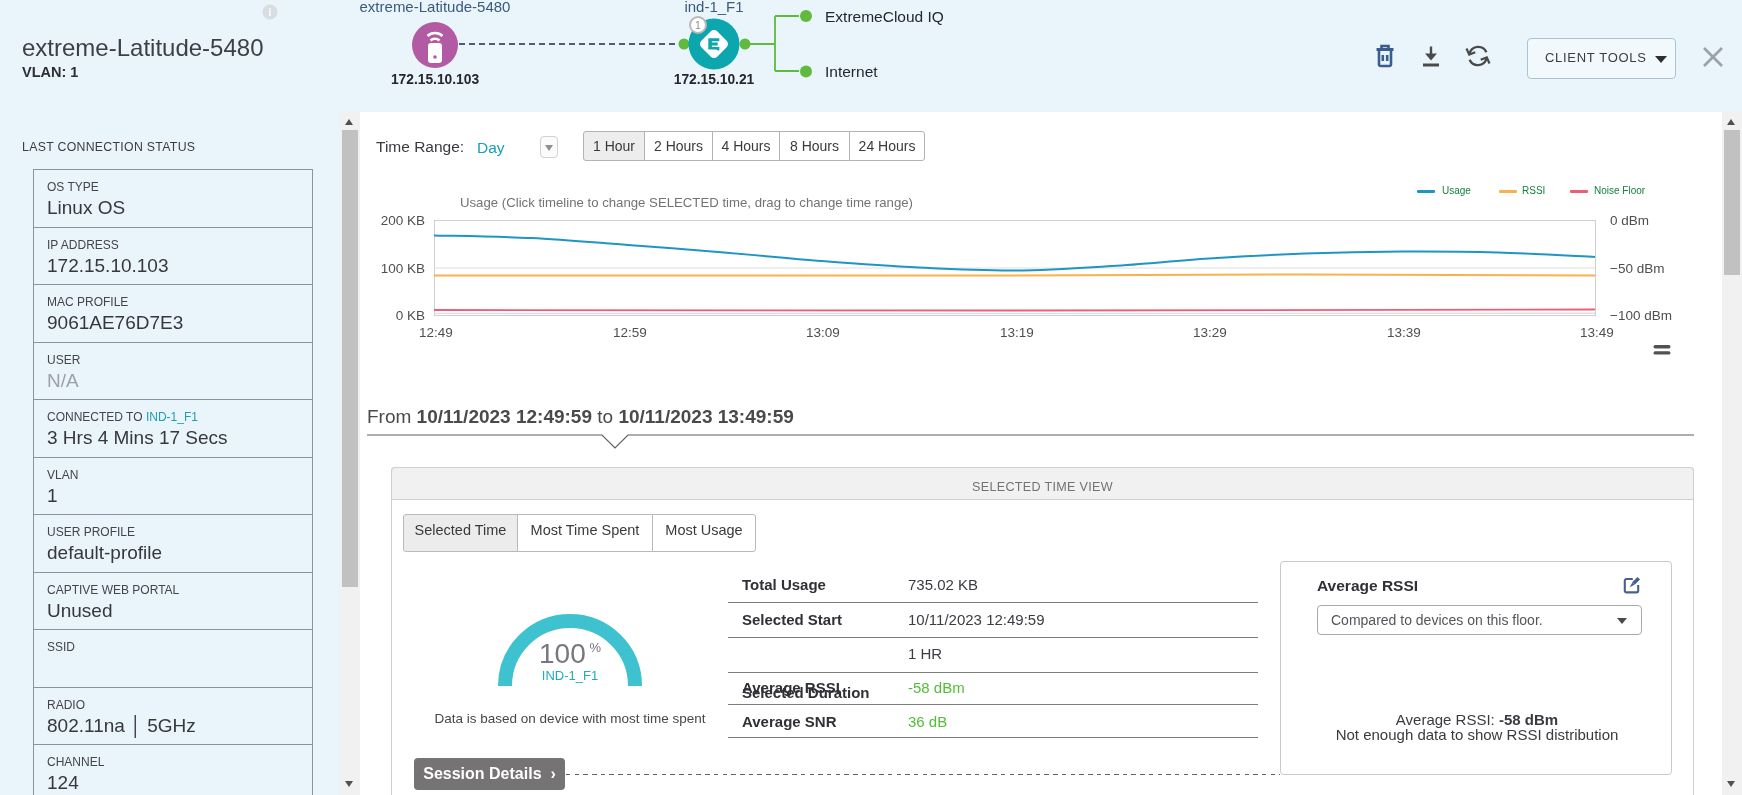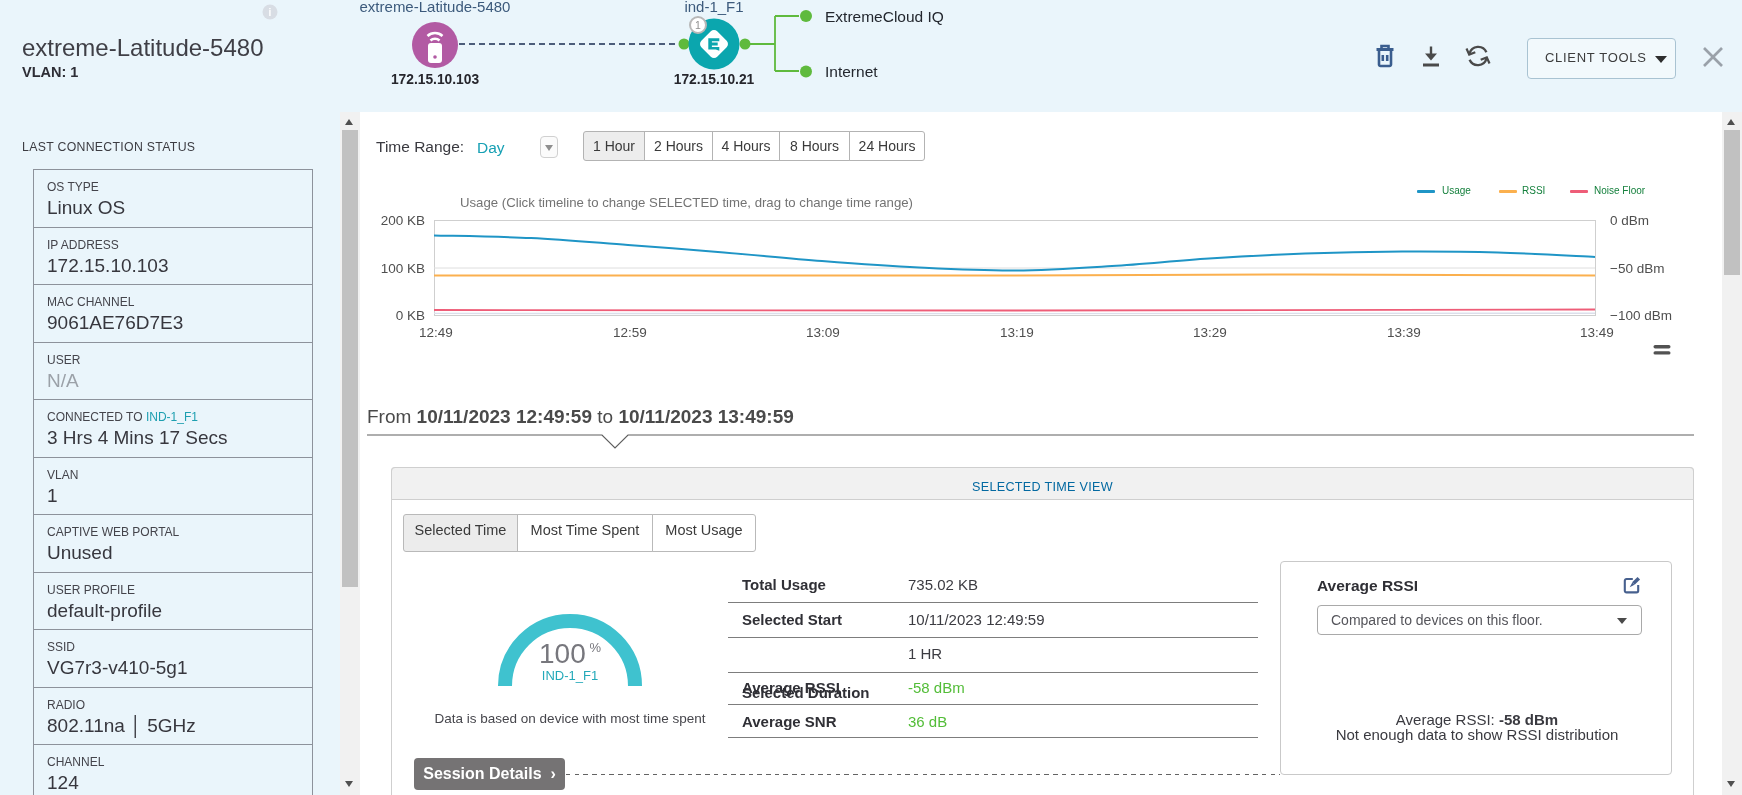--- a/index.html
+++ b/index.html
@@ -42,21 +42,21 @@
 #chTitle { position:absolute; left:435px; top:195px; font-size:13.2px; color:#737373;margin-left:25px; }
 .leg { position:absolute; top:185px; font-size:10px; color:#15803d; }
 .legline { position:absolute; top:190px; width:18px; height:3px; border-radius:1px; }
 
 
 #fromRow { position:absolute; left:367px; top:406px; font-size:19px; color:#4a4a4a; }
 #fromRow b { color:#4a4a4a; }
 
 
 #panel { position:absolute; left:391px; top:467px; width:1303px; height:340px; border:1px solid #cfcfcf; border-radius:4px 4px 0 0; border-bottom:none; background:#fff; }
-#panelHead { position:absolute; left:391px; top:467px; width:1303px; height:33px; background:#f1f1f1; border:1px solid #cfcfcf; border-radius:4px 4px 0 0; font-size:12.6px; color:#0369a1; text-align:center; line-height:38px; letter-spacing:0.3px; }
+#panelHead { position:absolute; left:391px; top:467px; width:1303px; height:33px; background:#f1f1f1; border:1px solid #cfcfcf; border-radius:4px 4px 0 0; font-size:12.6px; color:#737373; text-align:center; line-height:38px; letter-spacing:0.3px; }
 .tab { position:absolute; top:514px; height:38px; border:1px solid #b9b9b9; background:#fff; font-size:14.5px; color:#3a3a3a; text-align:center; line-height:30px; }
 .tab.act { background:#ececec; }
 
 
 .stRow { position:absolute; left:728px; width:530px; height:1px; background:#7d7d7d; }
 .stLabel { position:absolute; left:742px; font-size:15px; font-weight:bold; color:#303036; }
 .stVal { position:absolute; left:908px; font-size:15px; color:#3c3c42; }
 .green { color:#53bd38; }
 
 #gaugeTxt { position:absolute; left:470px; top:638px; width:200px; text-align:center; font-size:28px; color:#77777d; }
@@ -154,46 +154,45 @@
   <div id="sbTable">
     <div class="sbRow">
         <div class="sbLabel">OS TYPE</div>
         <div class="sbVal">Linux OS</div>
       </div>
     <div class="sbRow">
         <div class="sbLabel">IP ADDRESS</div>
         <div class="sbVal">172.15.10.103</div>
       </div>
     <div class="sbRow">
-        <div class="sbLabel">MAC CHANNEL</div>
+        <div class="sbLabel">MAC PROFILE</div>
         <div class="sbVal">9061AE76D7E3</div>
       </div>
     <div class="sbRow">
         <div class="sbLabel">USER</div>
         <div class="sbVal gray">N/A</div>
       </div>
     <div class="sbRow">
         <div class="sbLabel">CONNECTED TO <span class="teal">IND-1_F1</span></div>
         <div class="sbVal">3 Hrs 4 Mins 17 Secs</div>
       </div>
     <div class="sbRow">
         <div class="sbLabel">VLAN</div>
         <div class="sbVal">1</div>
       </div>
     <div class="sbRow">
+        <div class="sbLabel">USER PROFILE</div>
+        <div class="sbVal">default-profile</div>
+      </div>
+    <div class="sbRow">
         <div class="sbLabel">CAPTIVE WEB PORTAL</div>
         <div class="sbVal">Unused</div>
       </div>
     <div class="sbRow">
-        <div class="sbLabel">USER PROFILE</div>
-        <div class="sbVal">default-profile</div>
-      </div>
-    <div class="sbRow">
         <div class="sbLabel">SSID</div>
-        <div class="sbVal">VG7r3-v410-5g1</div>
       </div>
     <div class="sbRow">
         <div class="sbLabel">RADIO</div>
         <div class="sbVal">802.11na&nbsp;│&nbsp;5GHz</div>
       </div>
     <div class="sbRow">
         <div class="sbLabel">CHANNEL</div>
         <div class="sbVal">124</div>
       </div>
   </div>

